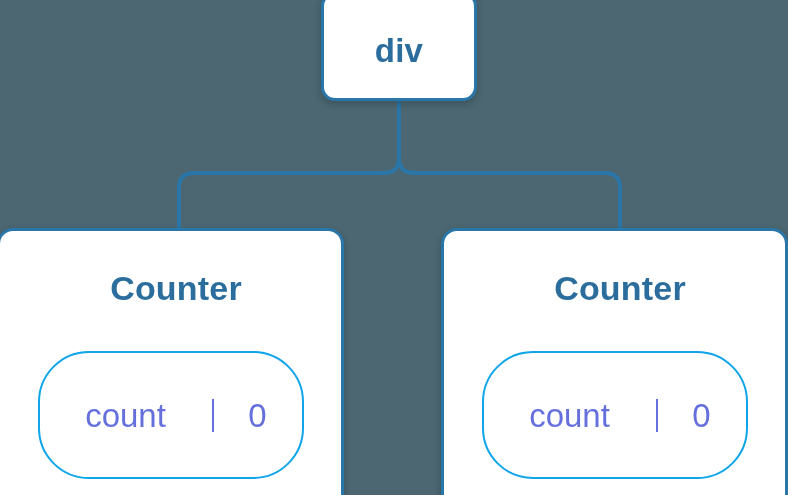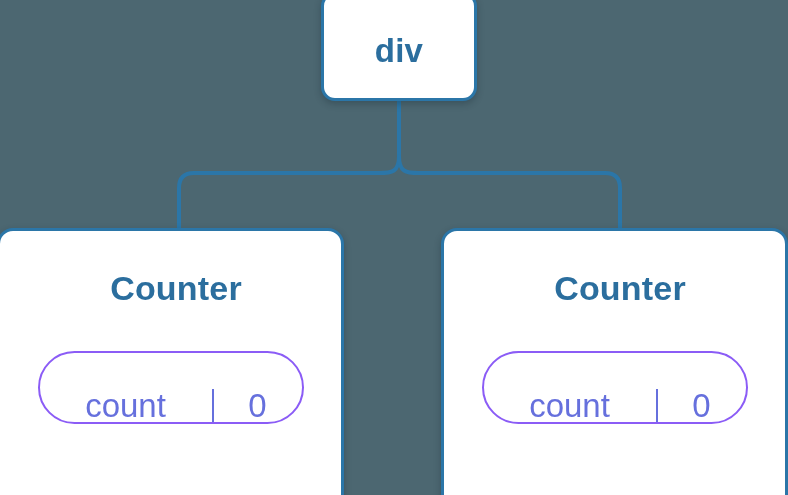--- a/index.html
+++ b/index.html
@@ -87,26 +87,26 @@
     font-size: 33px;
   }
 
   
   .state-pill {
     position: absolute;
     top: 120px;
     left: 50%;
     transform: translateX(-50%);
     width: 266px;
-    height: 73px;
-    border: 2px solid #8b5cf6;
+    height: 128px;
+    border: 2px solid #0ea5e9;
     border-radius: 51px;
     box-sizing: border-box;
     display: flex;
-    align-items: flex-end;
+    align-items: center;
   }
   .state-key {
     flex: 0 0 174px;
     display: flex;
     align-items: center;
     justify-content: center;
     border-right: 2px solid #6670dd;
     box-sizing: border-box;
   }
   .state-value {

